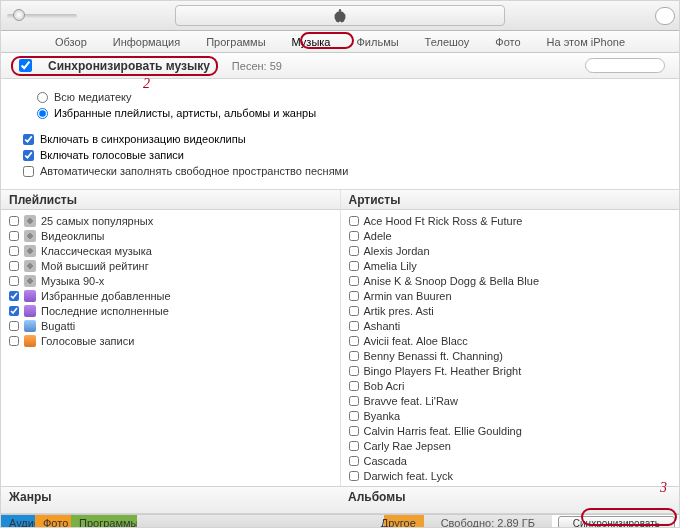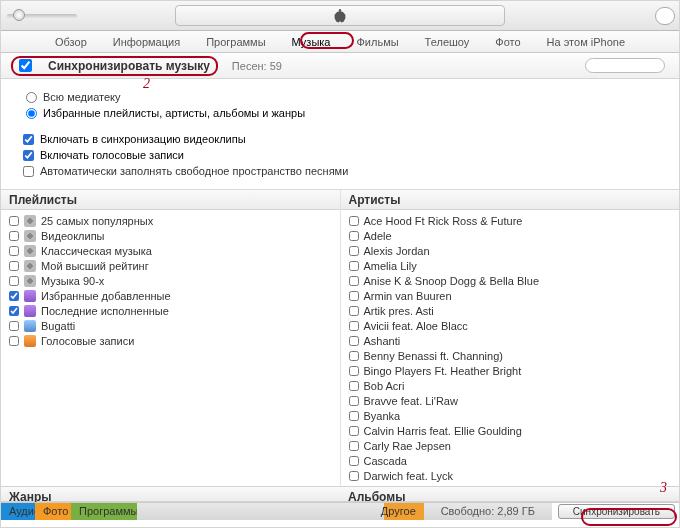--- a/index.html
+++ b/index.html
@@ -18,39 +18,39 @@
 .numred{position:absolute;color:#b00020;font-style:italic;font-size:14px;font-family:Georgia,serif}
 .n1{left:348px;top:55px}
 .n2{left:142px;top:75px}
 .n3{left:659px;top:479px}
 .subhdr{height:26px;background:linear-gradient(#fdfdfd,#f0f0f0);border-bottom:1px solid #d5d5d5;display:flex;align-items:center;padding:0 10px;position:relative}
 .synclbl{display:flex;align-items:center;gap:16px;border:2px solid #b00020;border-radius:9px;padding:1px 6px}
 .synclbl b{font-weight:bold;font-size:12px}
 .songcount{margin-left:14px;color:#777}
 .smallsearch{position:absolute;right:14px;top:5px;width:80px;height:15px;border:1px solid #bbb;border-radius:8px;background:#fff}
 .optsarea{padding:8px 22px;border-bottom:1px solid #d9d9d9}
-.rad,.chk{display:flex;align-items:center;gap:6px;margin:4px 3px;color:#444}
+.rad,.chk{display:flex;align-items:center;gap:6px;margin:4px 14px;color:#444}
 .rad.sel b,.chk b{font-weight:normal;color:#000}
 .rad input,.chk input{width:11px;height:11px}
 .chk{margin-left:0}
 .chk input{accent-color:#2a6fd6}
 .cols{display:flex;height:296px}
 .col{flex:1;display:flex;flex-direction:column;border-right:1px solid #e2e2e2}
 .col:last-child{border-right:none}
 .colhdr{height:20px;background:linear-gradient(#fafafa,#ececec);border-bottom:1px solid #d3d3d3;padding:3px 8px;font-weight:bold;color:#333;font-size:12px}
 .listwrap{flex:1;overflow:hidden;position:relative}
 .list{position:absolute;inset:0;overflow-y:auto;padding:3px 0}
 .item{display:flex;align-items:center;gap:5px;padding:1.5px 8px;color:#555}
 .item input{width:10px;height:10px;accent-color:#2a6fd6}
 .ico{width:12px;height:12px;display:inline-block;border-radius:2px}
 .ico.gear{background:radial-gradient(#888 30%,#bbb 31%);}
 .ico.purp{background:linear-gradient(#b8e,#85c)}
 .ico.blu{background:linear-gradient(#9cf,#58c)}
 .ico.mic{background:linear-gradient(#fa5,#d72)}
-.lowhdr{height:16px;display:flex;border-top:1px solid #d3d3d3}
+.lowhdr{height:28px;display:flex;border-top:1px solid #d3d3d3}
 .lowhdr .h{flex:1;background:linear-gradient(#fafafa,#ececec);border-bottom:1px solid #d3d3d3;padding:3px 8px;font-weight:bold;font-size:12px}
 .capbar{height:17px;display:flex;align-items:center;font-size:10px;color:#fff;position:relative;border-top:1px solid #ccc}
 .seg{height:17px;display:flex;align-items:center;padding:0 8px}
 .sA{background:#1e8bd6;width:34px}
 .sB{background:#f59a22;width:36px}
 .sC{background:#78b043;width:66px}
 .sD{background:linear-gradient(#e8e8e8,#d7d7d7);flex:1}
 .sE{background:#f0a030;width:40px;justify-content:flex-end}
 .sF{background:linear-gradient(#e8e8e8,#d7d7d7);width:128px;color:#555;justify-content:center}
 .syncbtn{margin-left:6px;margin-right:4px;height:15px;padding:0 14px;background:linear-gradient(#fdfdfd,#e3e3e3);border:1px solid #999;border-radius:3px;color:#333;font-size:10px;display:flex;align-items:center}
@@ -200,25 +200,25 @@
           <div class="item">
             <input type="checkbox" style="">
             <span>Armin van Buuren</span>
           </div>
           <div class="item">
             <input type="checkbox" style="">
             <span>Artik pres. Asti</span>
           </div>
           <div class="item">
             <input type="checkbox" style="">
+            <span>Ashanti</span>
+          </div>
+          <div class="item">
+            <input type="checkbox" style="">
             <span>Avicii feat. Aloe Blacc</span>
-          </div>
-          <div class="item">
-            <input type="checkbox" style="">
-            <span>Ashanti</span>
           </div>
           <div class="item">
             <input type="checkbox" style="">
             <span>Benny Benassi ft. Channing)</span>
           </div>
           <div class="item">
             <input type="checkbox" style="">
             <span>Bingo Players Ft. Heather Bright</span>
           </div>
           <div class="item">

